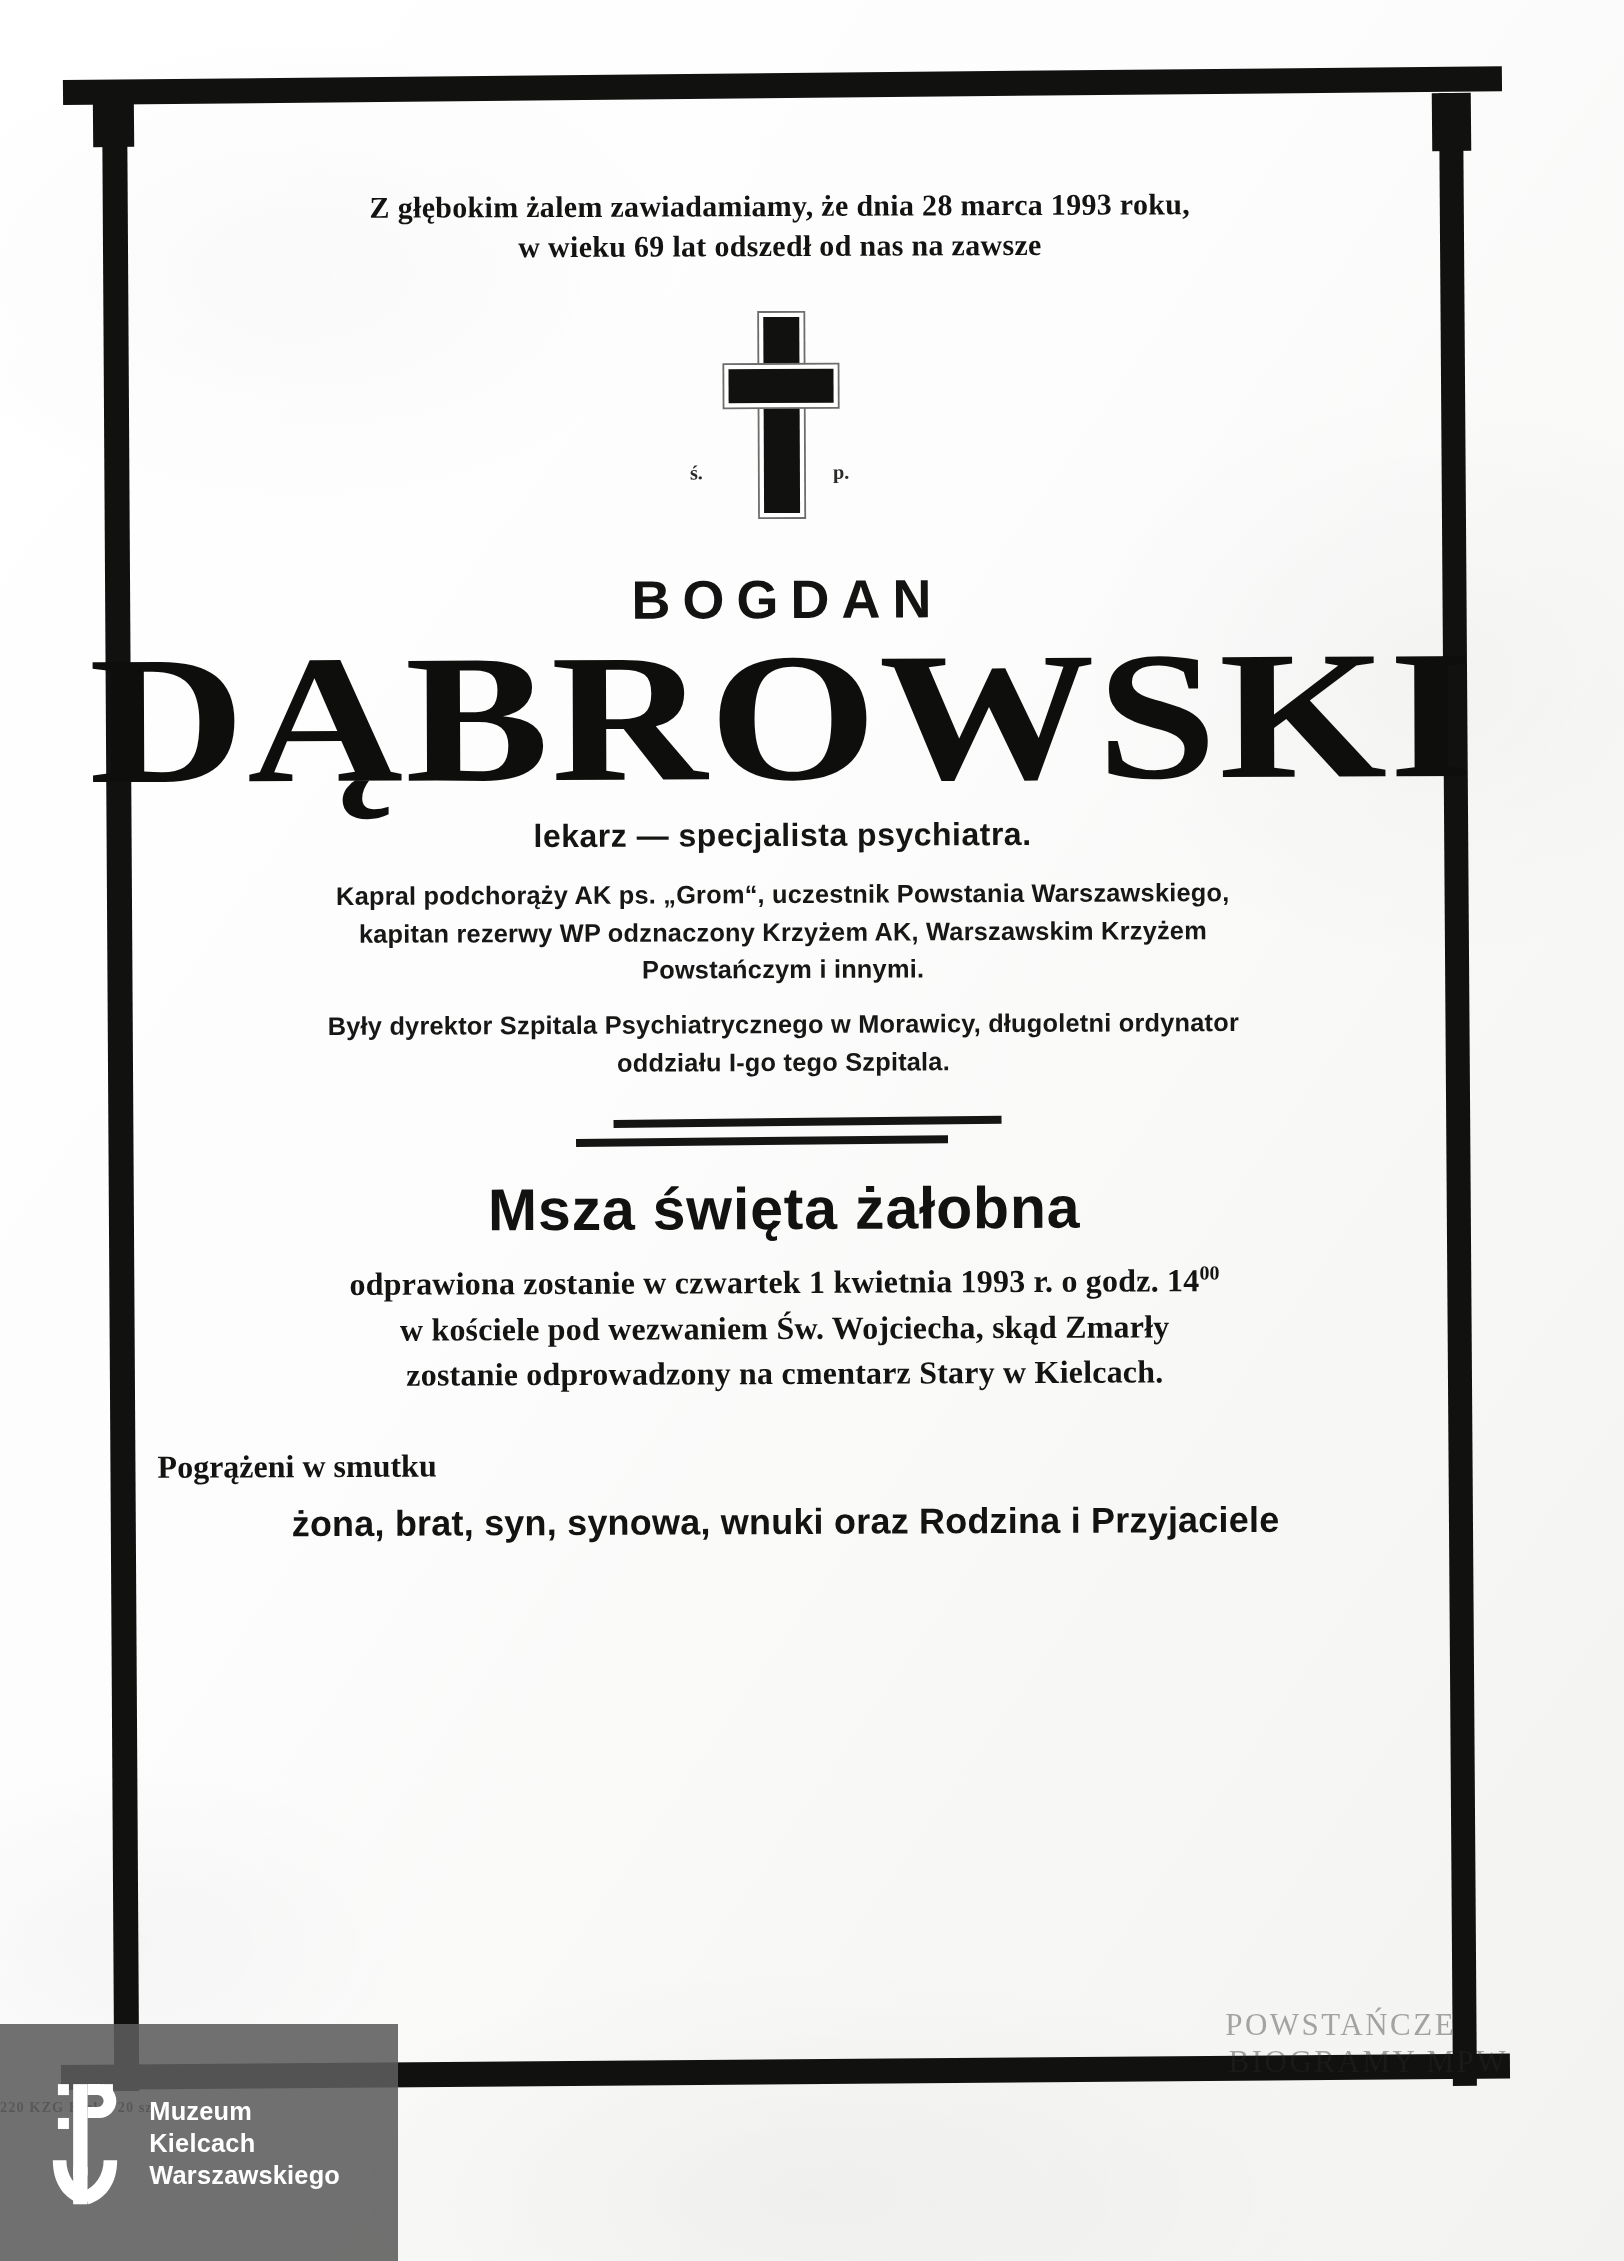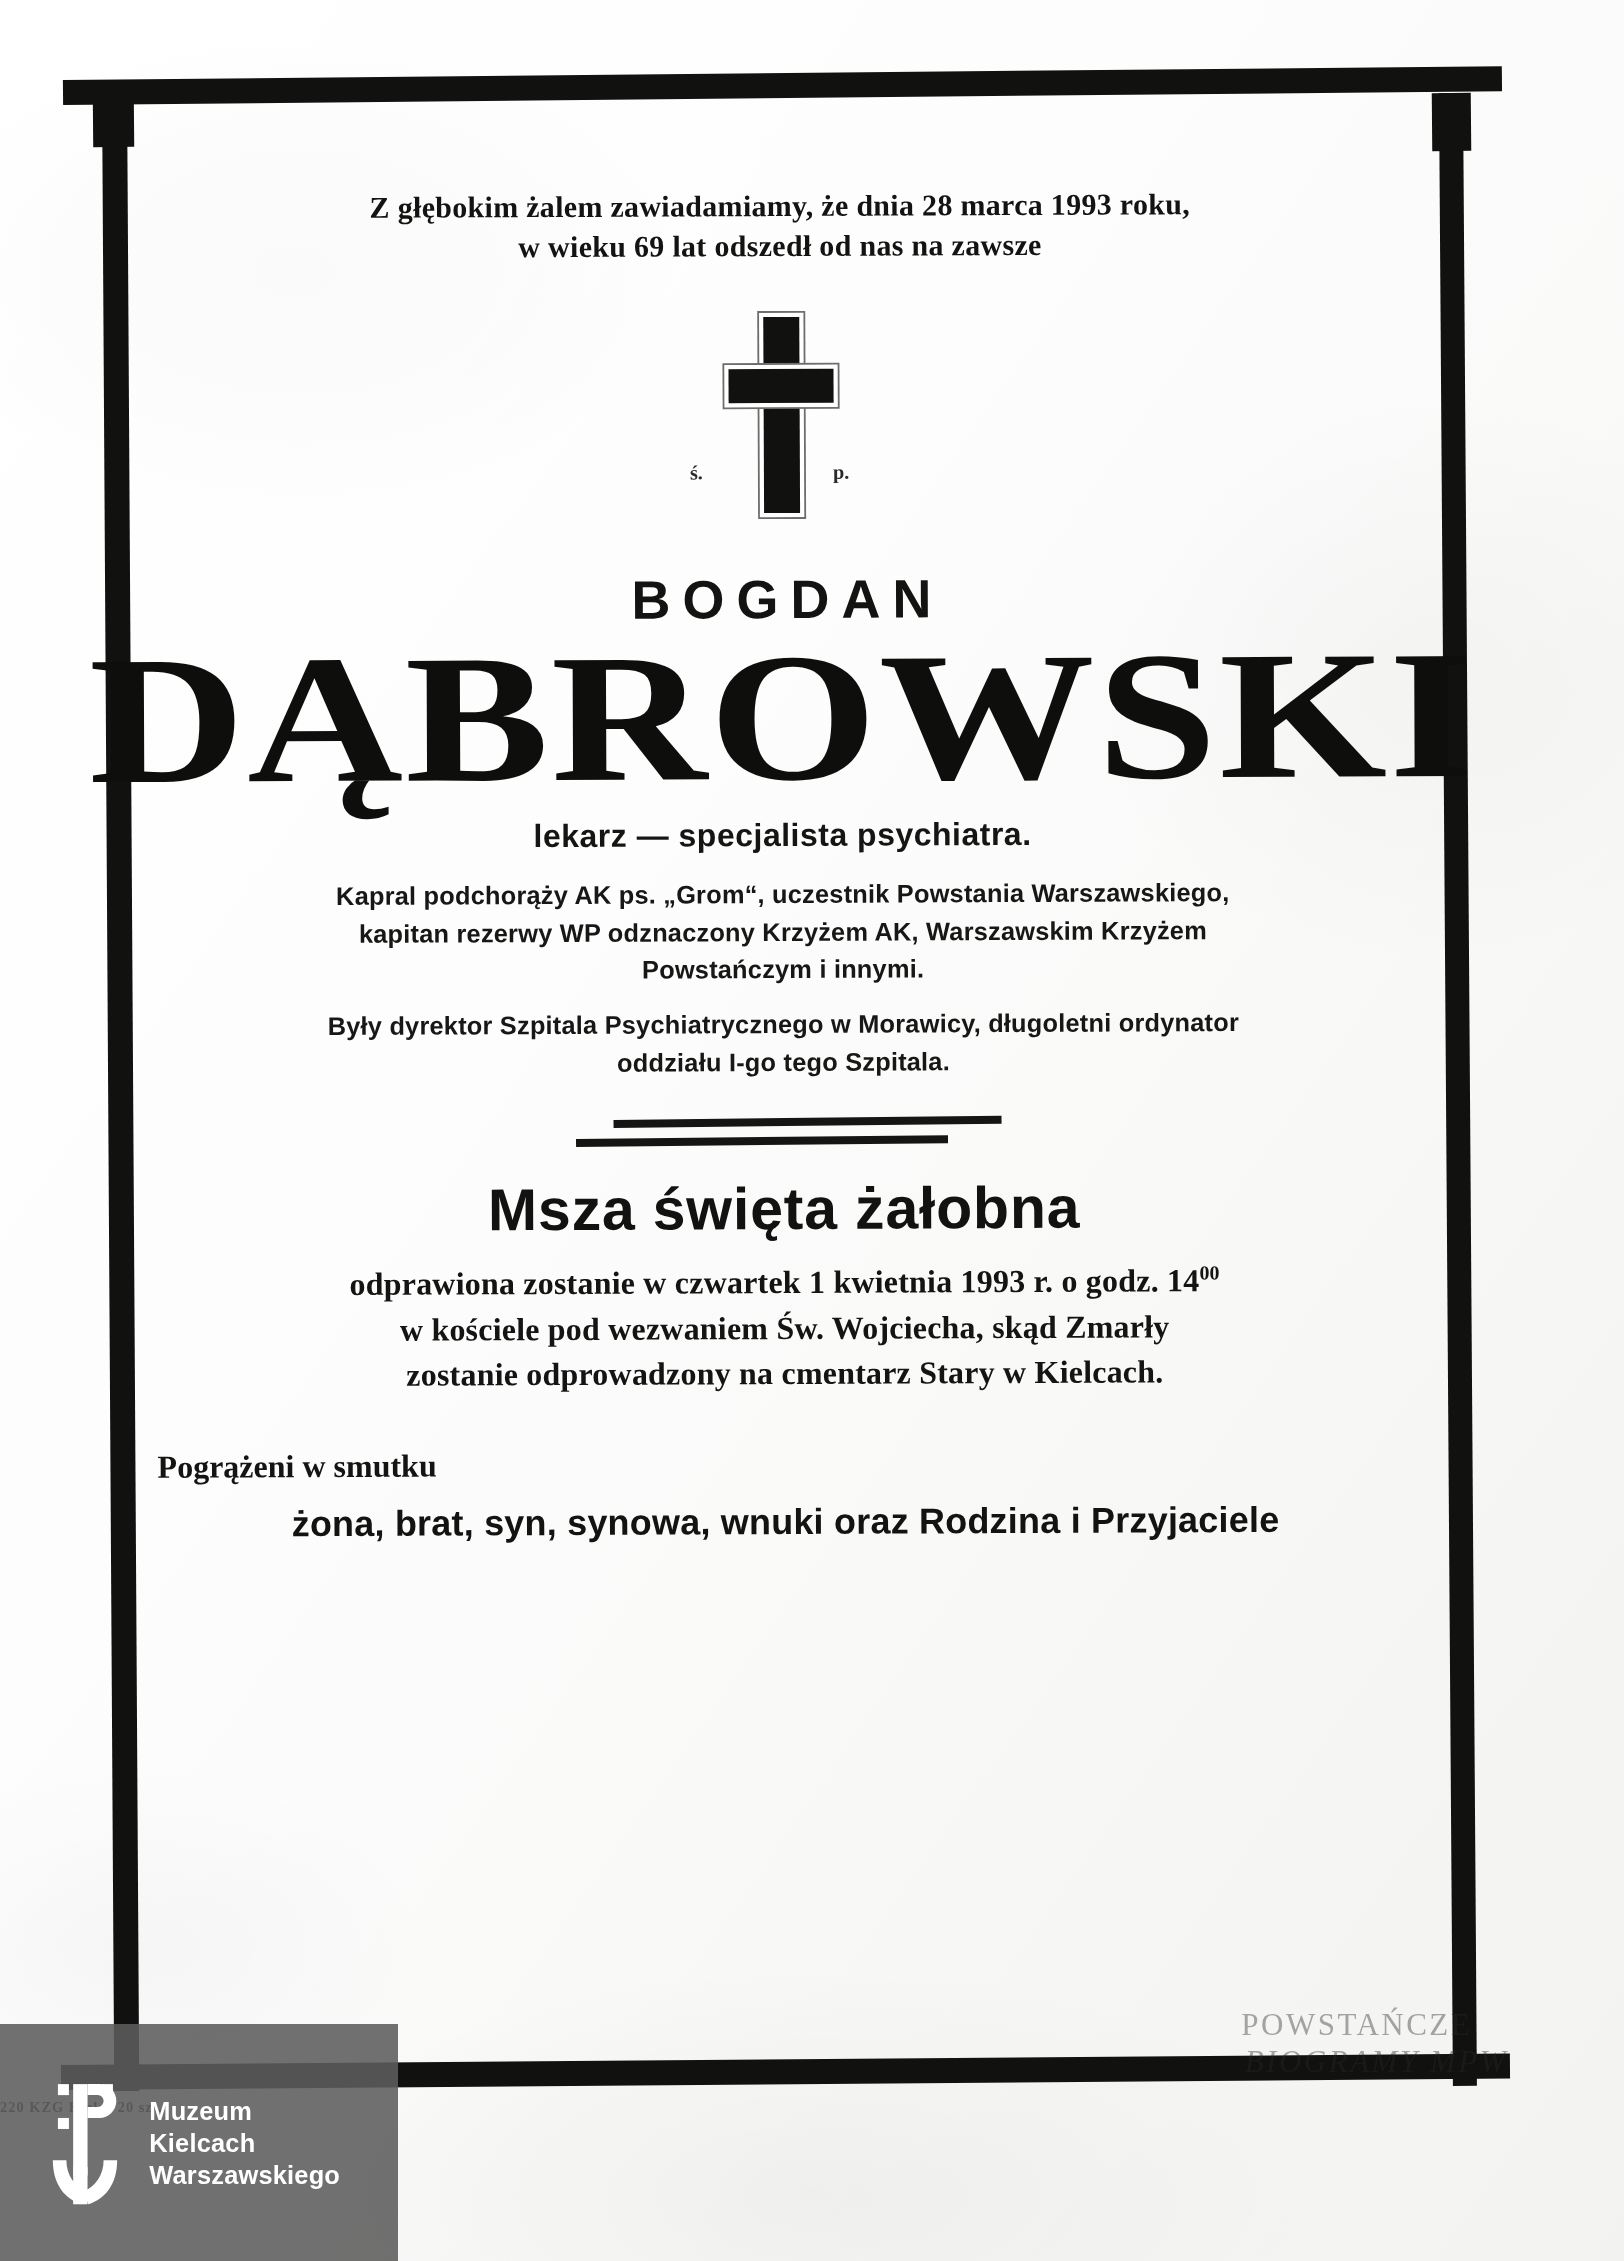--- a/index.html
+++ b/index.html
@@ -203,21 +203,21 @@
     position:absolute;
     right:117px;top:2007px;
     text-align:left;
     font-family:"Liberation Serif", serif;
     font-size:31px;
     letter-spacing:2.5px;
     color:rgba(40,40,40,.40);
     line-height:1.18;
     pointer-events:none;
   }
-  #wm-text .w2{margin-left:3.4px;font-style:italic;}
+  #wm-text .w2{margin-left:3.4px;}
 
   
   #museum-badge{
     position:absolute;
     left:0;bottom:0;
     width:398px;height:237px;
     background:rgba(92,92,92,.88);
     display:flex;align-items:center;
     padding-left:41px;box-sizing:border-box;
     gap:20.3px;

